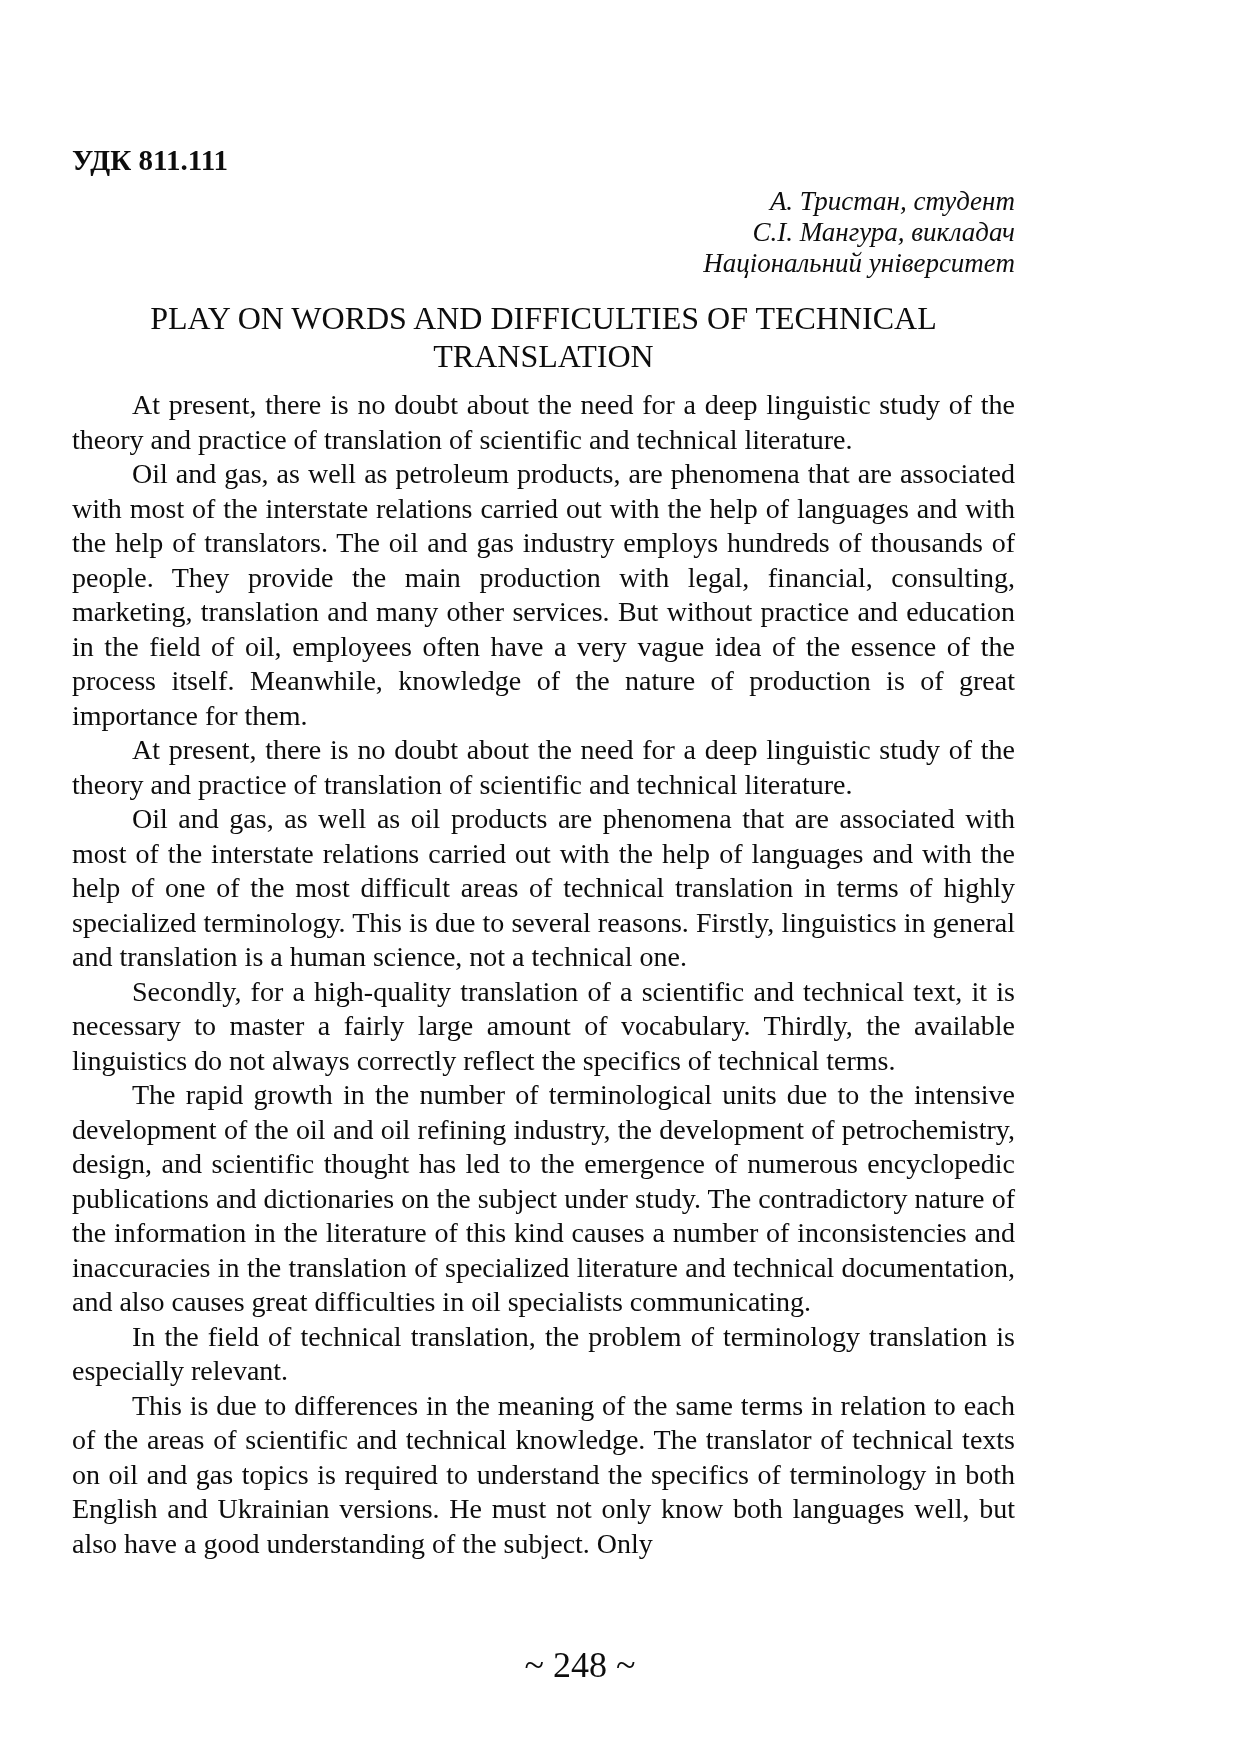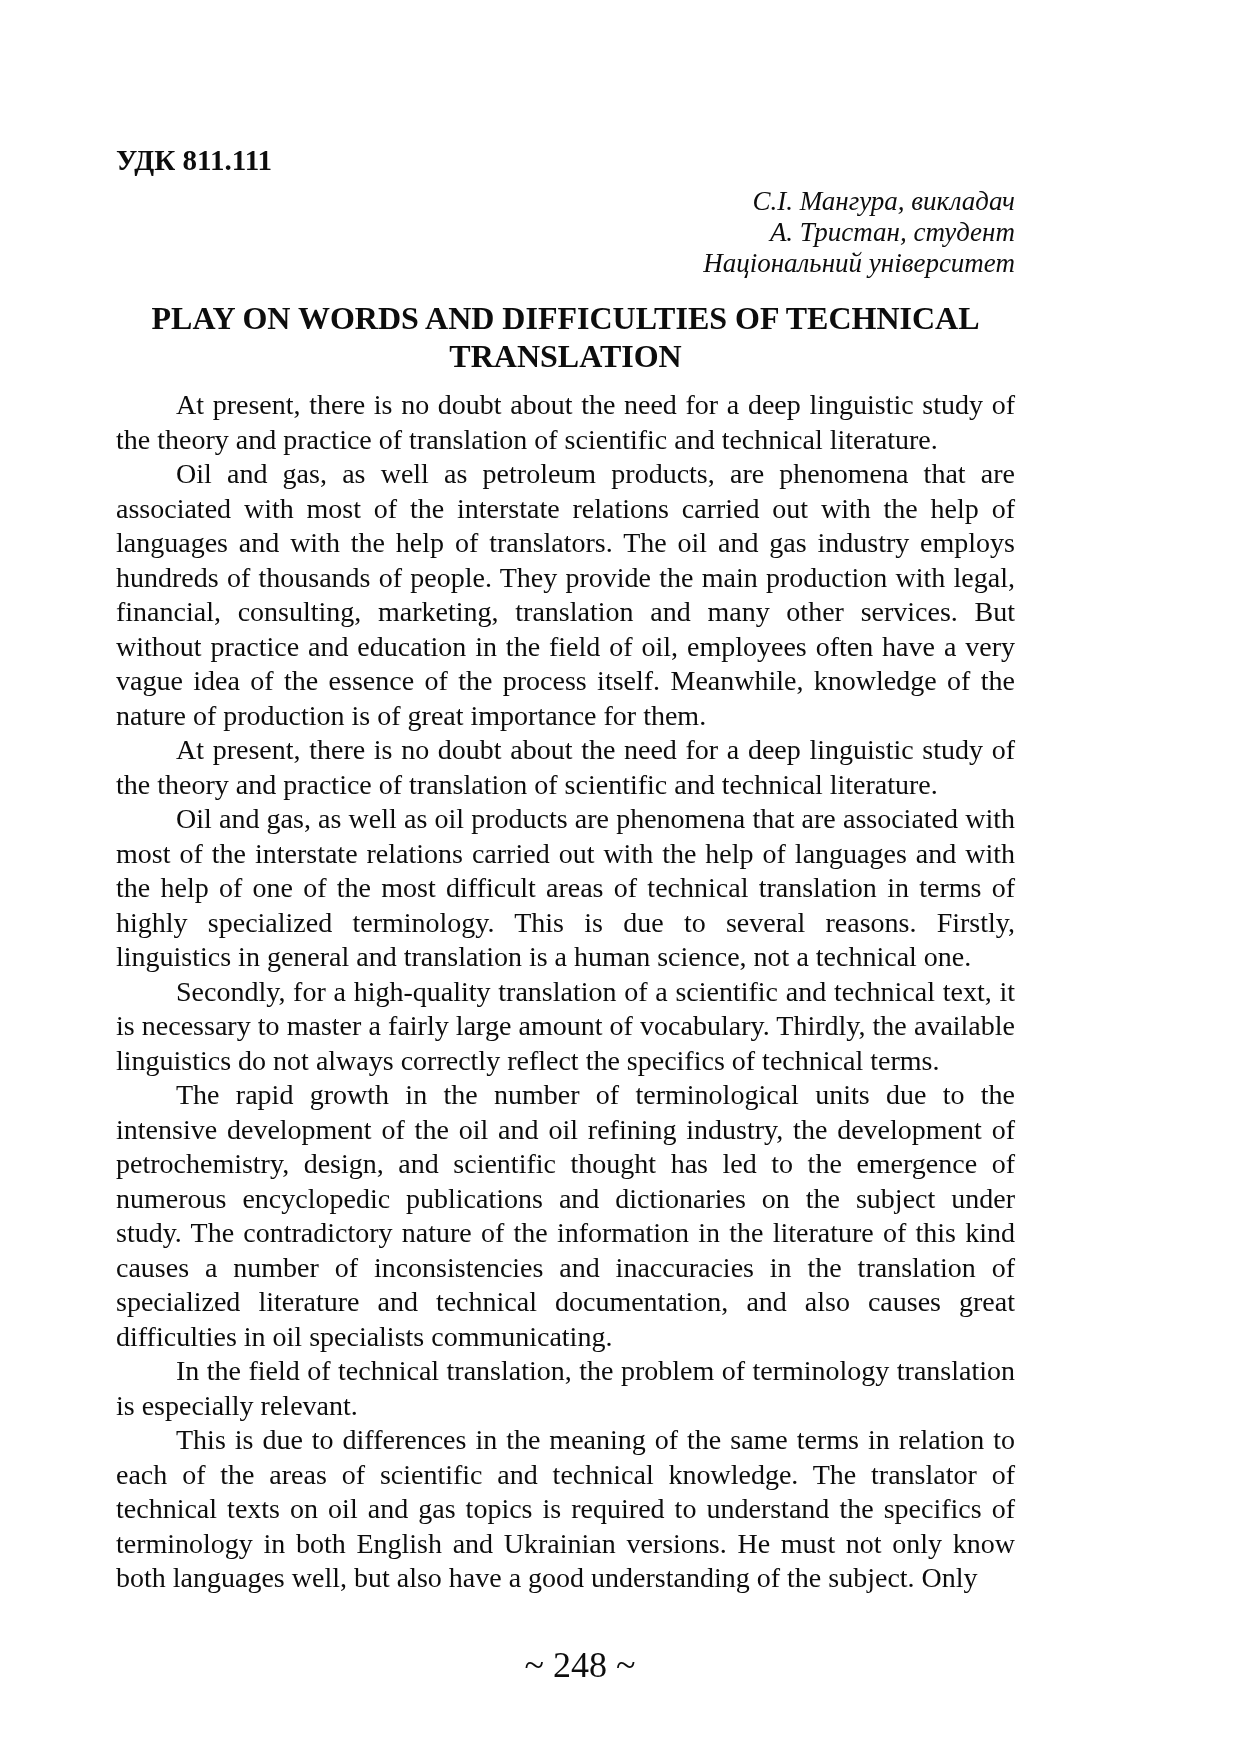--- a/index.html
+++ b/index.html
@@ -8,39 +8,39 @@
     background: #ffffff;
   }
   .page {
     position: relative;
     width: 1160px;
     height: 1754px;
     background: #ffffff;
     color: #0d0d0d;
     font-family: "Liberation Serif", "DejaVu Serif", serif;
     box-sizing: border-box;
-    padding: 142px 145px 0 116px;
+    padding: 142px 145px 0 72px;
     overflow: hidden;
   }
   .udc {
     font-weight: bold;
     font-size: 29px;
     line-height: 36px;
   }
   .authors {
     margin-top: 8px;
     text-align: right;
     font-style: italic;
     font-size: 27px;
     line-height: 31px;
   }
   .paper-title {
     margin: 20px 0 0 0;
     text-align: center;
-    font-weight: bold;
+    font-weight: normal;
     font-size: 32px;
     line-height: 38px;
   }
   .body-text {
     margin-top: 13px;
   }
   .body-text p {
     margin: 0;
     font-size: 28px;
     line-height: 34.5px;
@@ -58,22 +58,22 @@
   }
 </style>
 </head>
 <body>
 
 <div class="page">
 
   <div class="udc">УДК 811.111</div>
 
   <div class="authors">
+    <div>А. Тристан, студент</div>
     <div>С.І. Мангура, викладач</div>
-    <div>А. Тристан, студент</div>
     <div>Національний університет</div>
   </div>
 
   <h1 class="paper-title">PLAY ON WORDS AND DIFFICULTIES OF TECHNICAL TRANSLATION</h1>
 
   <div class="body-text">
     <p>At present, there is no doubt about the need for a deep linguistic study of the theory and practice of translation of scientific and technical literature.</p>
     <p>Oil and gas, as well as petroleum products, are phenomena that are associated with most of the interstate relations carried out with the help of languages and with the help of translators. The oil and gas industry employs hundreds of thousands of people. They provide the main production with legal, financial, consulting, marketing, translation and many other services. But without practice and education in the field of oil, employees often have a very vague idea of the essence of the process itself. Meanwhile, knowledge of the nature of production is of great importance for them.</p>
     <p>At present, there is no doubt about the need for a deep linguistic study of the theory and practice of translation of scientific and technical literature.</p>
     <p>Oil and gas, as well as oil products are phenomena that are associated with most of the interstate relations carried out with the help of languages and with the help of one of the most difficult areas of technical translation in terms of highly specialized terminology. This is due to several reasons. Firstly, linguistics in general and translation is a human science, not a technical one.</p>

